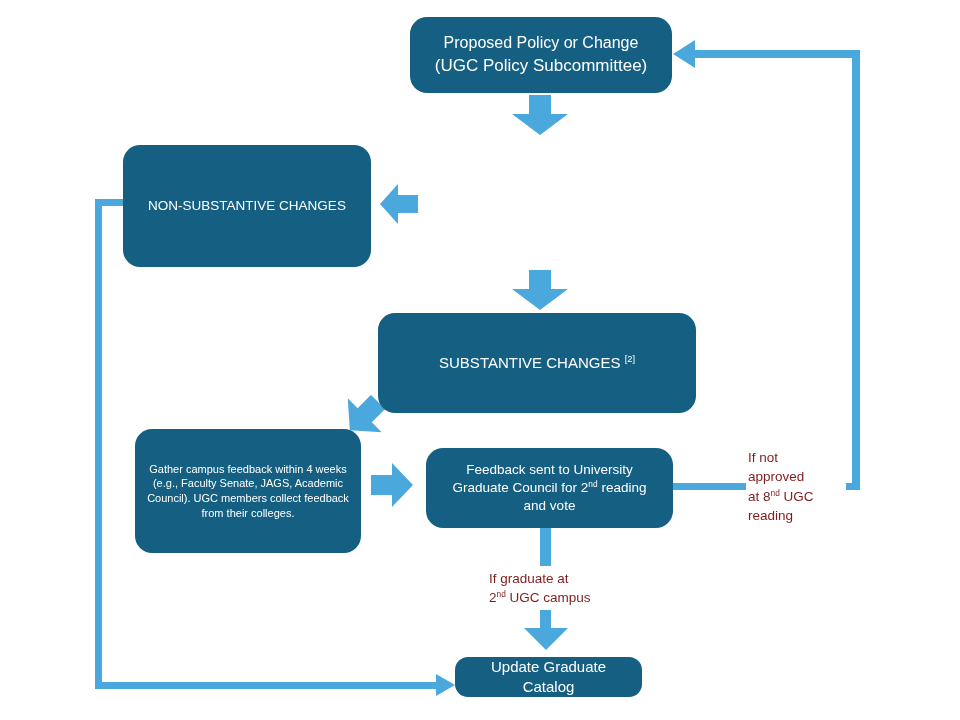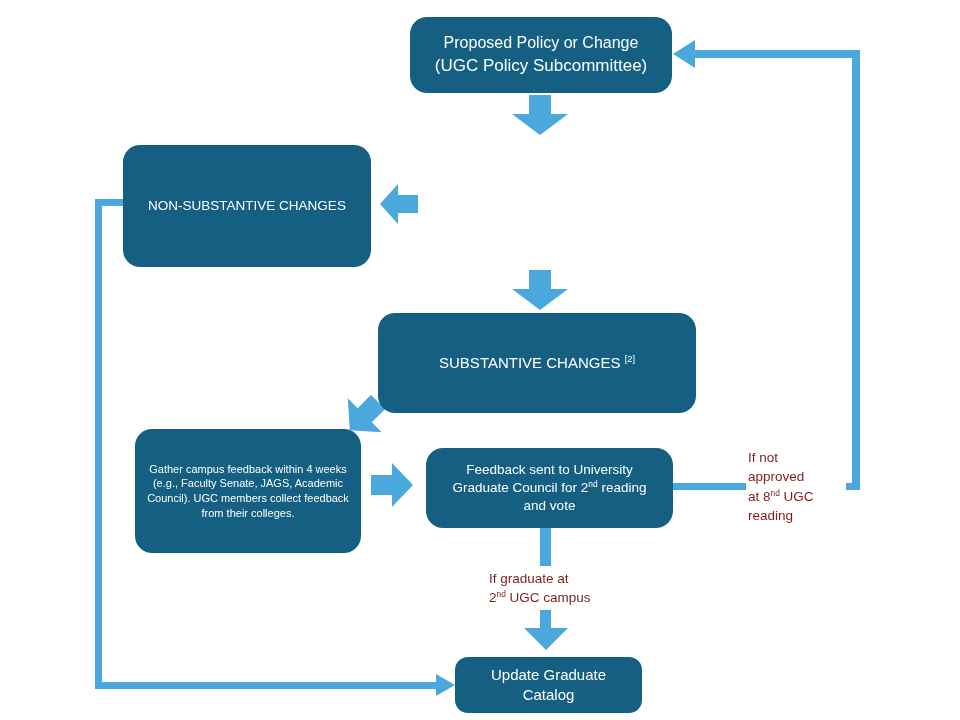--- a/index.html
+++ b/index.html
@@ -17,21 +17,21 @@
   #box-proposed {left:410px;top:17px;width:262px;height:76px;}
   #box-proposed .t1{font-size:16px;}
   #box-proposed .t2{font-size:17px;margin-top:2px;}
   #box-approval {left:428px;top:141px;width:232px;height:127px;}
   #box-approval .t1{font-size:17.5px;line-height:1.35;}
   #box-approval .t2{font-size:13px;margin-top:3px;line-height:1.3;}
   #box-nonsub {left:123px;top:145px;width:248px;height:122px;padding:8px 14px;font-size:13.5px;gap:44px;}
   #box-sub {left:378px;top:313px;width:318px;height:100px;padding:8px 20px;font-size:15px;}
   #box-gather {left:135px;top:429px;width:226px;height:124px;padding:8px 12px;font-size:11px;}
   #box-feedback {left:426px;top:448px;width:247px;height:80px;padding:6px 22px;font-size:13.5px;}
-  #box-update {left:455px;top:657px;width:187px;height:56px;padding:20px 26px;font-size:15px;border-radius:13px;}
+  #box-update {left:455px;top:657px;width:187px;height:40px;padding:20px 26px;font-size:15px;border-radius:13px;}
   
   .barrow{position:absolute;}
   .barrow svg{display:block;}
   #arrow-down-1{left:512px;top:95px;}
   #arrow-down-2{left:512px;top:270px;}
   #arrow-left-1{left:380px;top:184px;}
   #arrow-right-1{left:371px;top:463px;}
   #arrow-diag-1{left:340px;top:396px;transform:rotate(45deg);}
   #arrow-down-3{left:524px;top:610px;}
   

